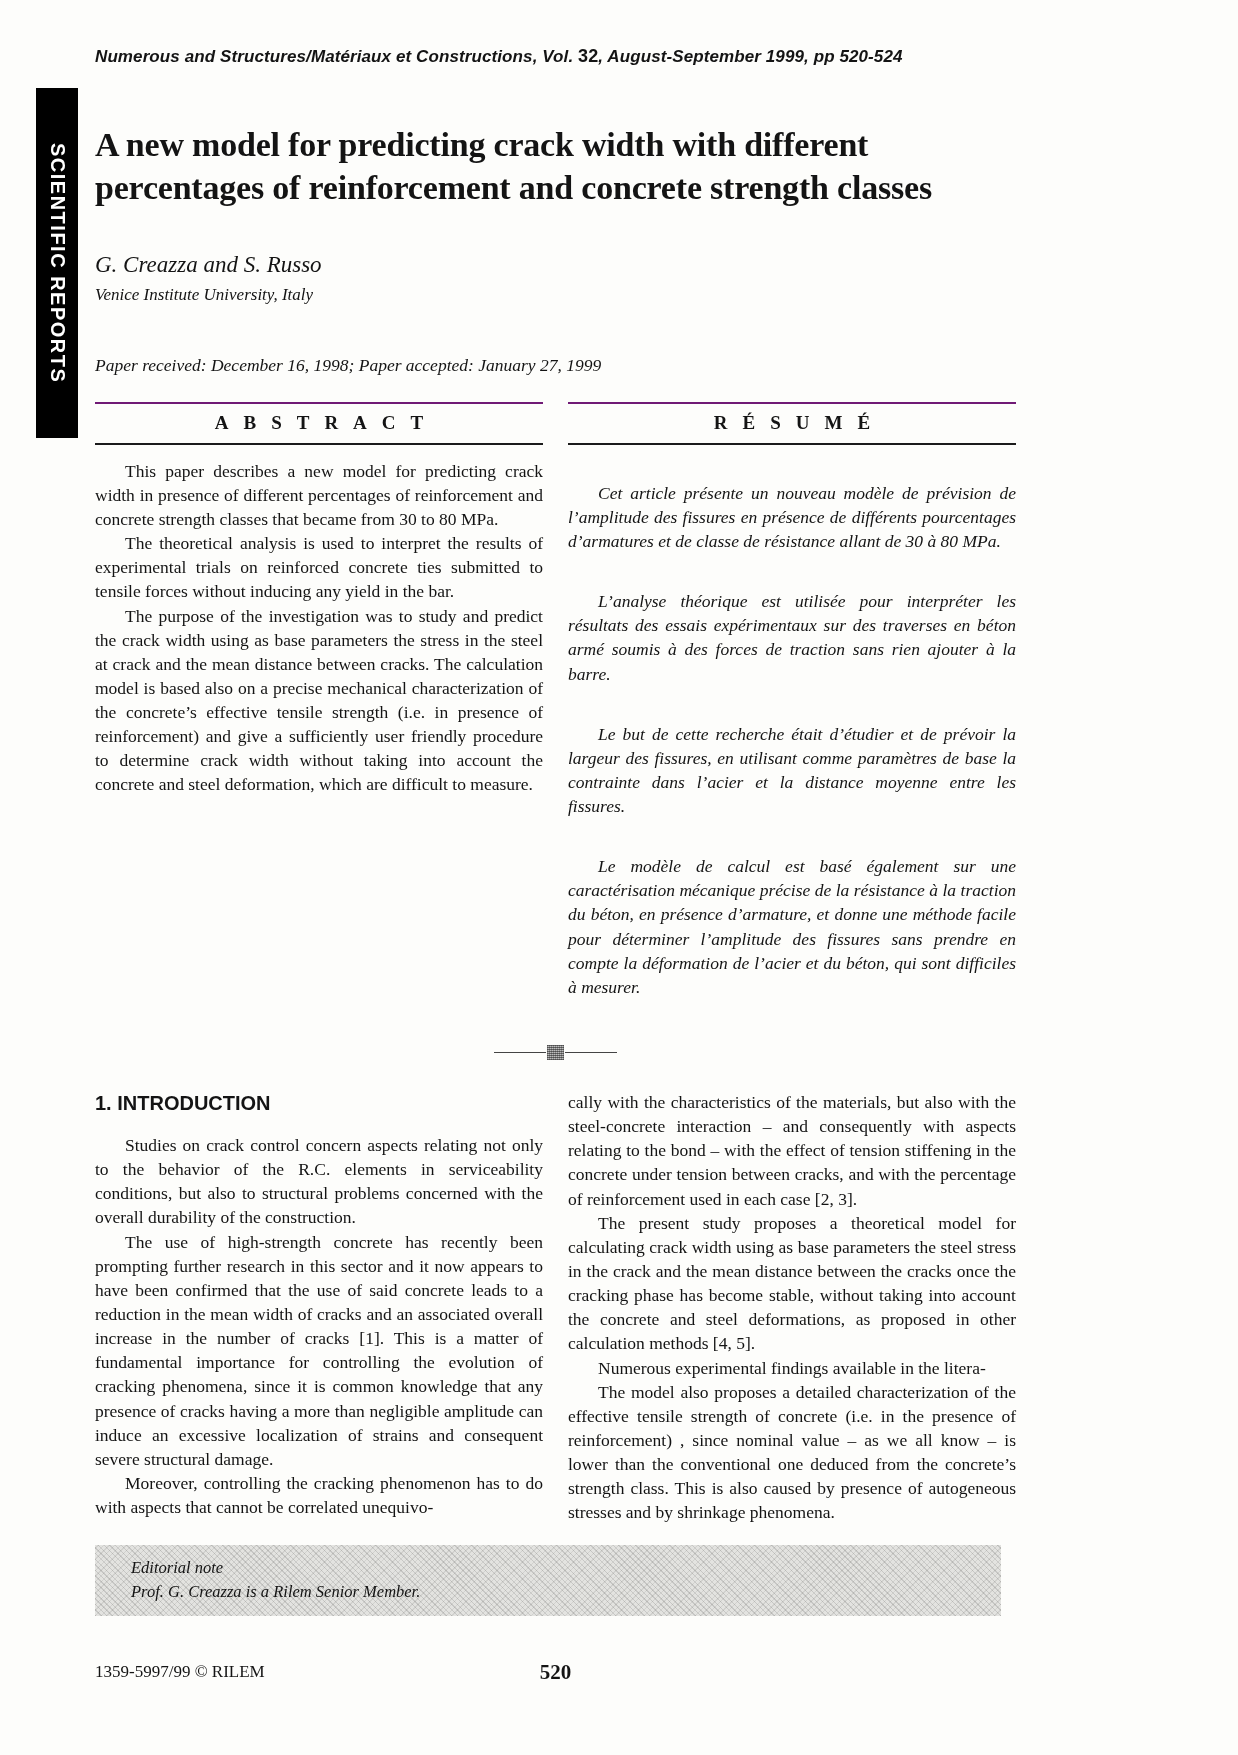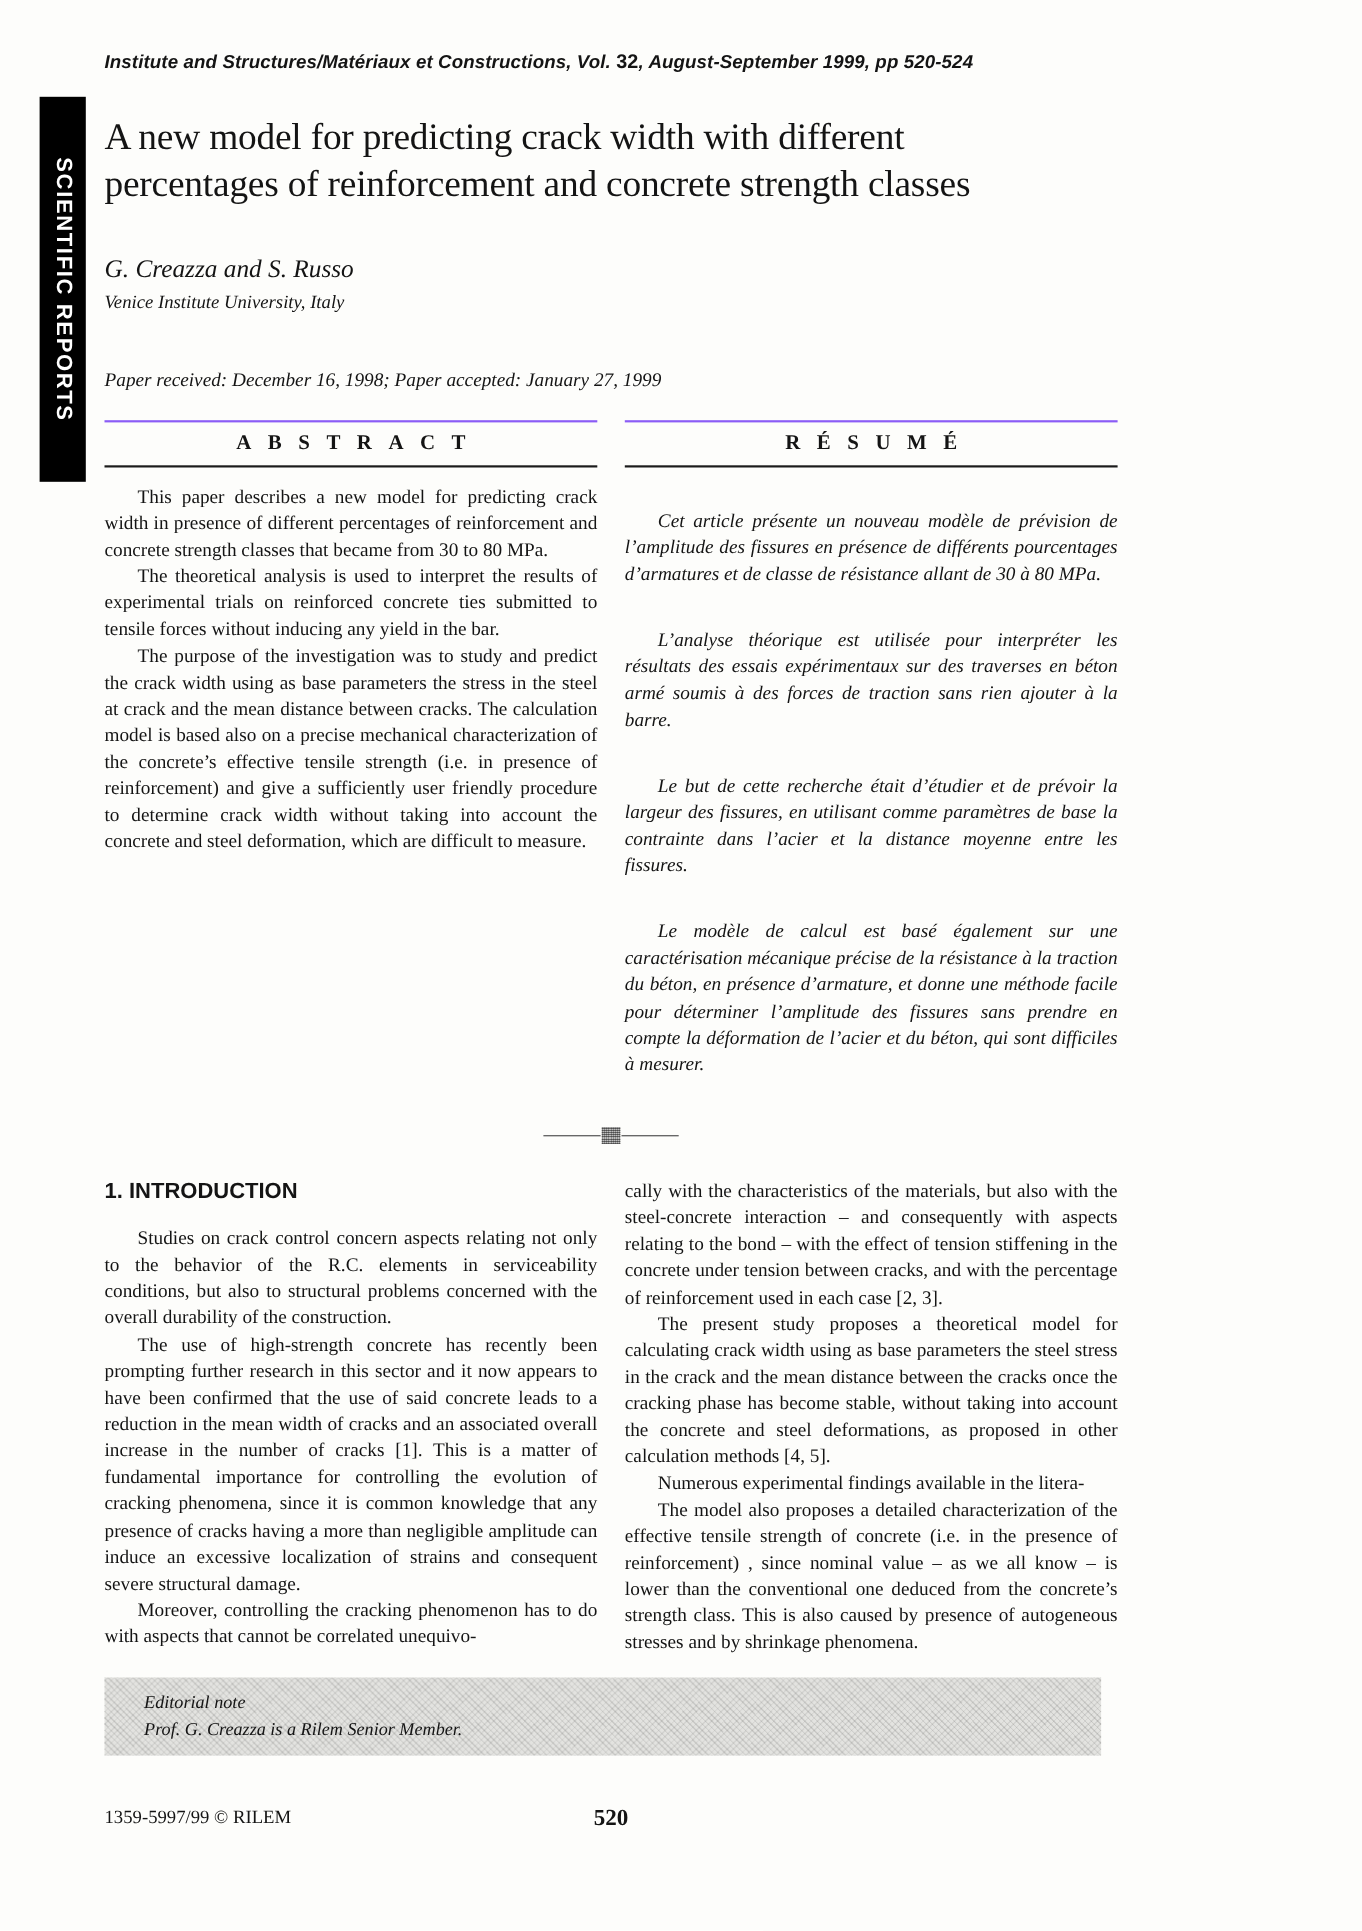--- a/index.html
+++ b/index.html
@@ -39,32 +39,32 @@
     font-weight: bold; font-size: 20px; letter-spacing: 1.5px;
     white-space: nowrap;
   }
 
   
   .content {
     position: absolute; left: 95px; top: 104px;
     width: 921px;
   }
   h1.paper-title {
-    font-size: 34px; font-weight: normal; line-height: 1.26;
-    max-width: 890px; letter-spacing: -0.2px;
+    font-size: 34px; font-weight: bold; line-height: 1.26;
+    max-width: 890px; letter-spacing: -0.2px; margin-top: 20px;
   }
   .authors { margin-top: 42px; font-size: 23px; font-style: italic; }
   .affiliation { margin-top: 7px; font-size: 17px; font-style: italic; }
   .received { margin-top: 50px; font-size: 17.5px; font-style: italic; }
 
   .two-col { display: flex; gap: 25px; margin-top: 26px; }
   .col { flex: 1 1 0; min-width: 0; }
 
   .col-head {
-    border-top: 2px solid #8b5cf6;
+    border-top: 2px solid #701a75;
     border-bottom: 2px solid #1b1b1b;
     padding: 8px 0 9px;
     text-align: center;
     margin-bottom: 14px;
   }
   .col-head h2 {
     font-size: 19px; font-weight: bold;
     letter-spacing: 15px; text-indent: 15px;
   }
 
@@ -121,21 +121,21 @@
     position: absolute; left: 50%; transform: translateX(-50%);
     font-weight: bold; font-size: 21px; top: 0;
   }
 </style>
 </head>
 <body>
 
 <div class="page">
 
   <div class="journal-line">
-    <span>Institute and Structures/Matériaux et Constructions, Vol. </span><span class="vol">32</span><span>, August-September 1999, pp 520-524</span>
+    <span>Numerous and Structures/Matériaux et Constructions, Vol. </span><span class="vol">32</span><span>, August-September 1999, pp 520-524</span>
   </div>
 
   <div class="side-banner">
     <span>SCIENTIFIC REPORTS</span>
   </div>
 
   <div class="content">
 
     <h1 class="paper-title">A new model for predicting crack width with different percentages of reinforcement and concrete strength classes</h1>
 

